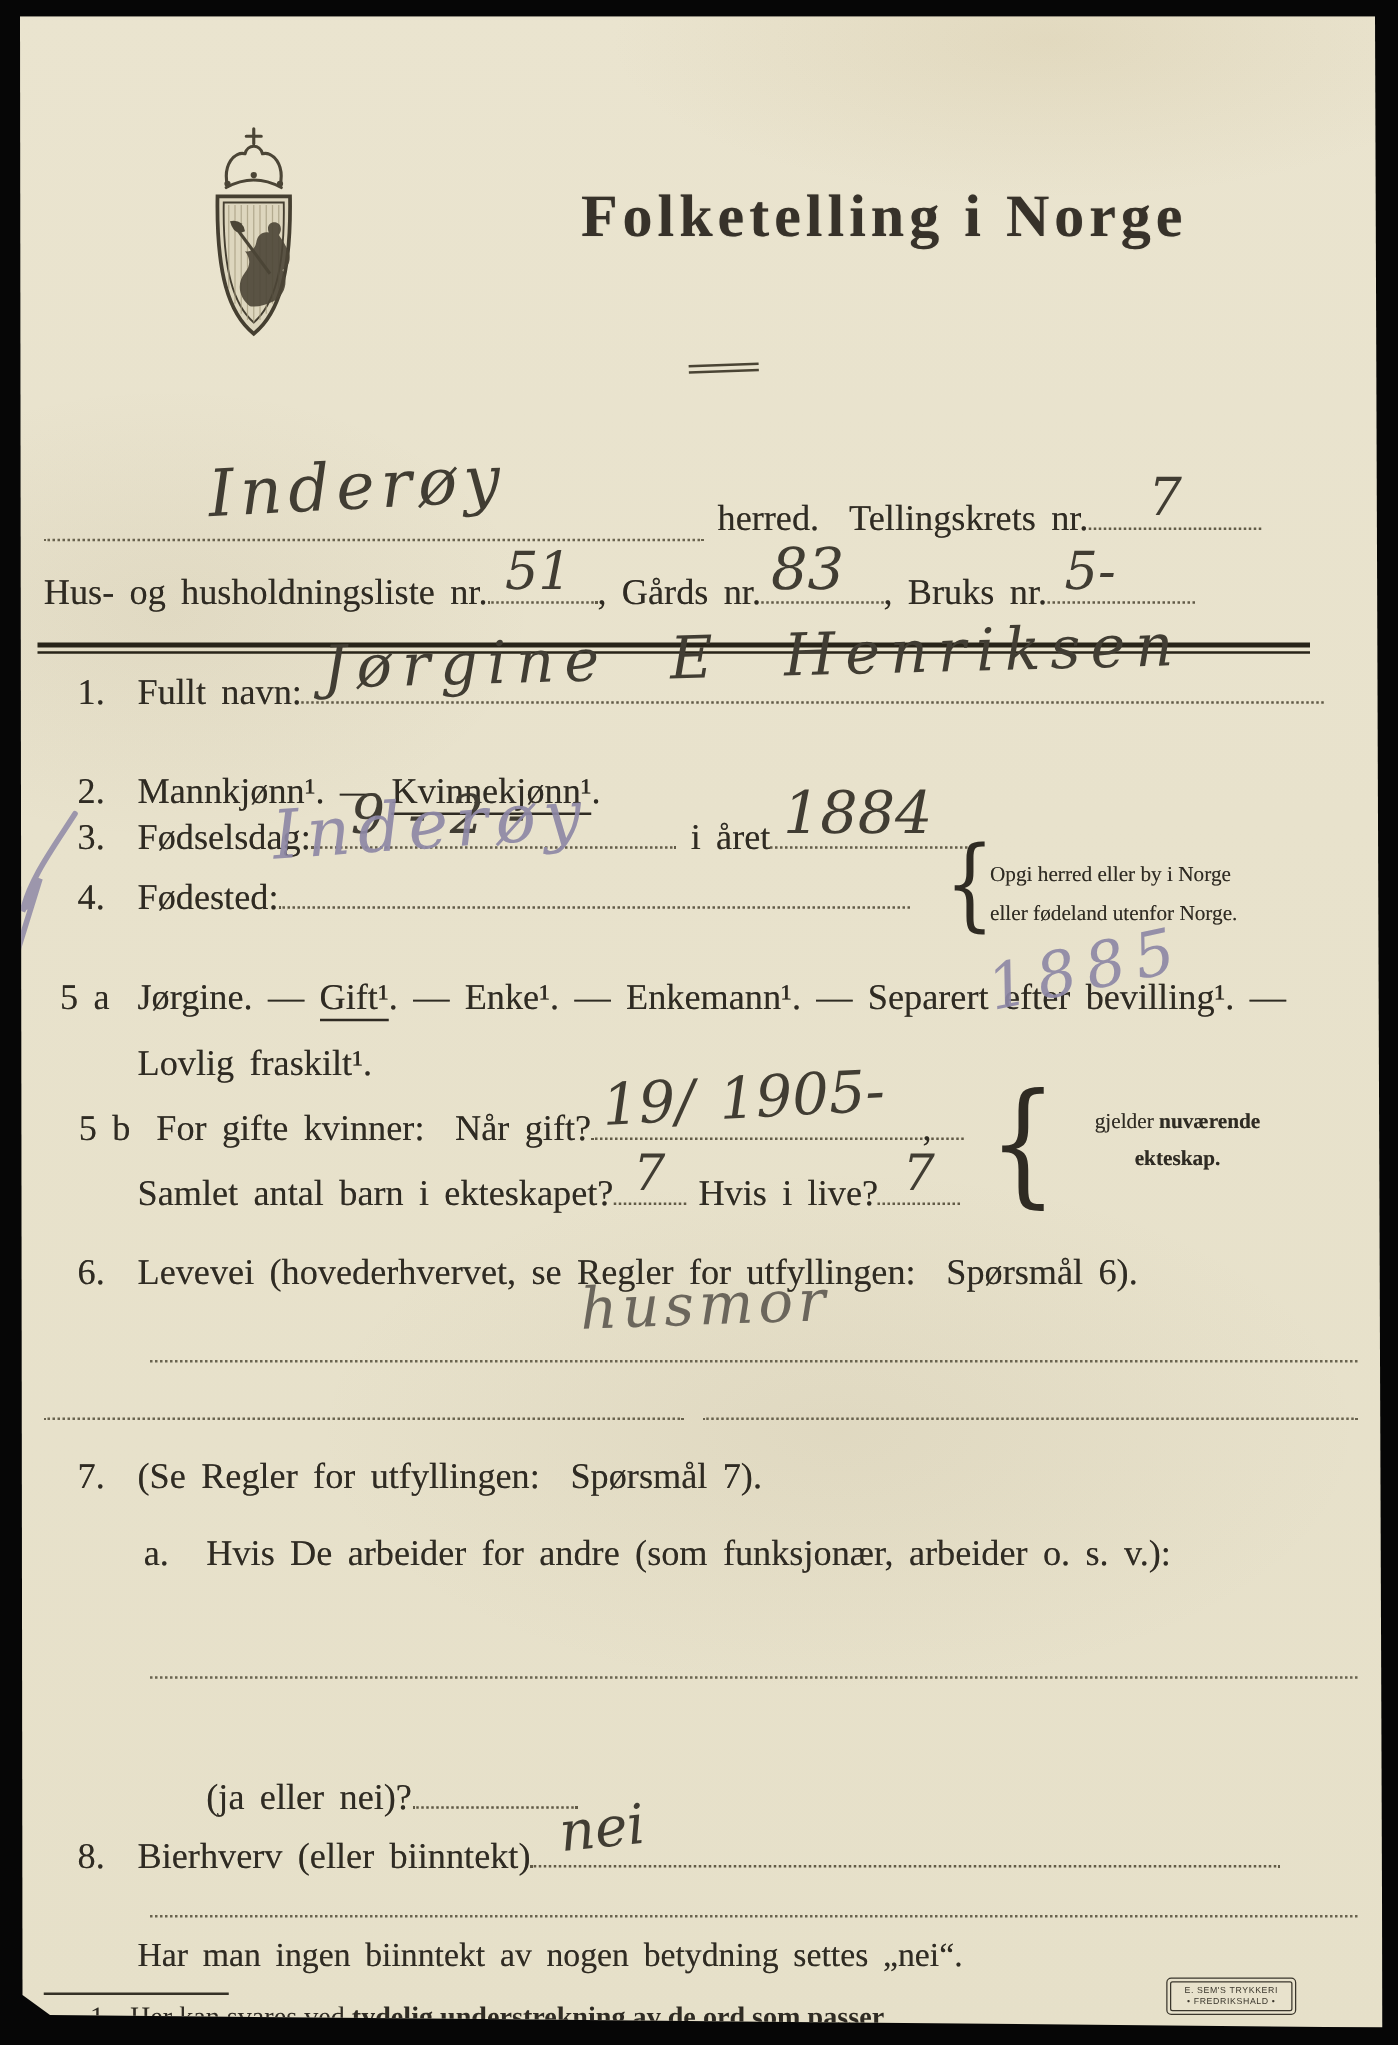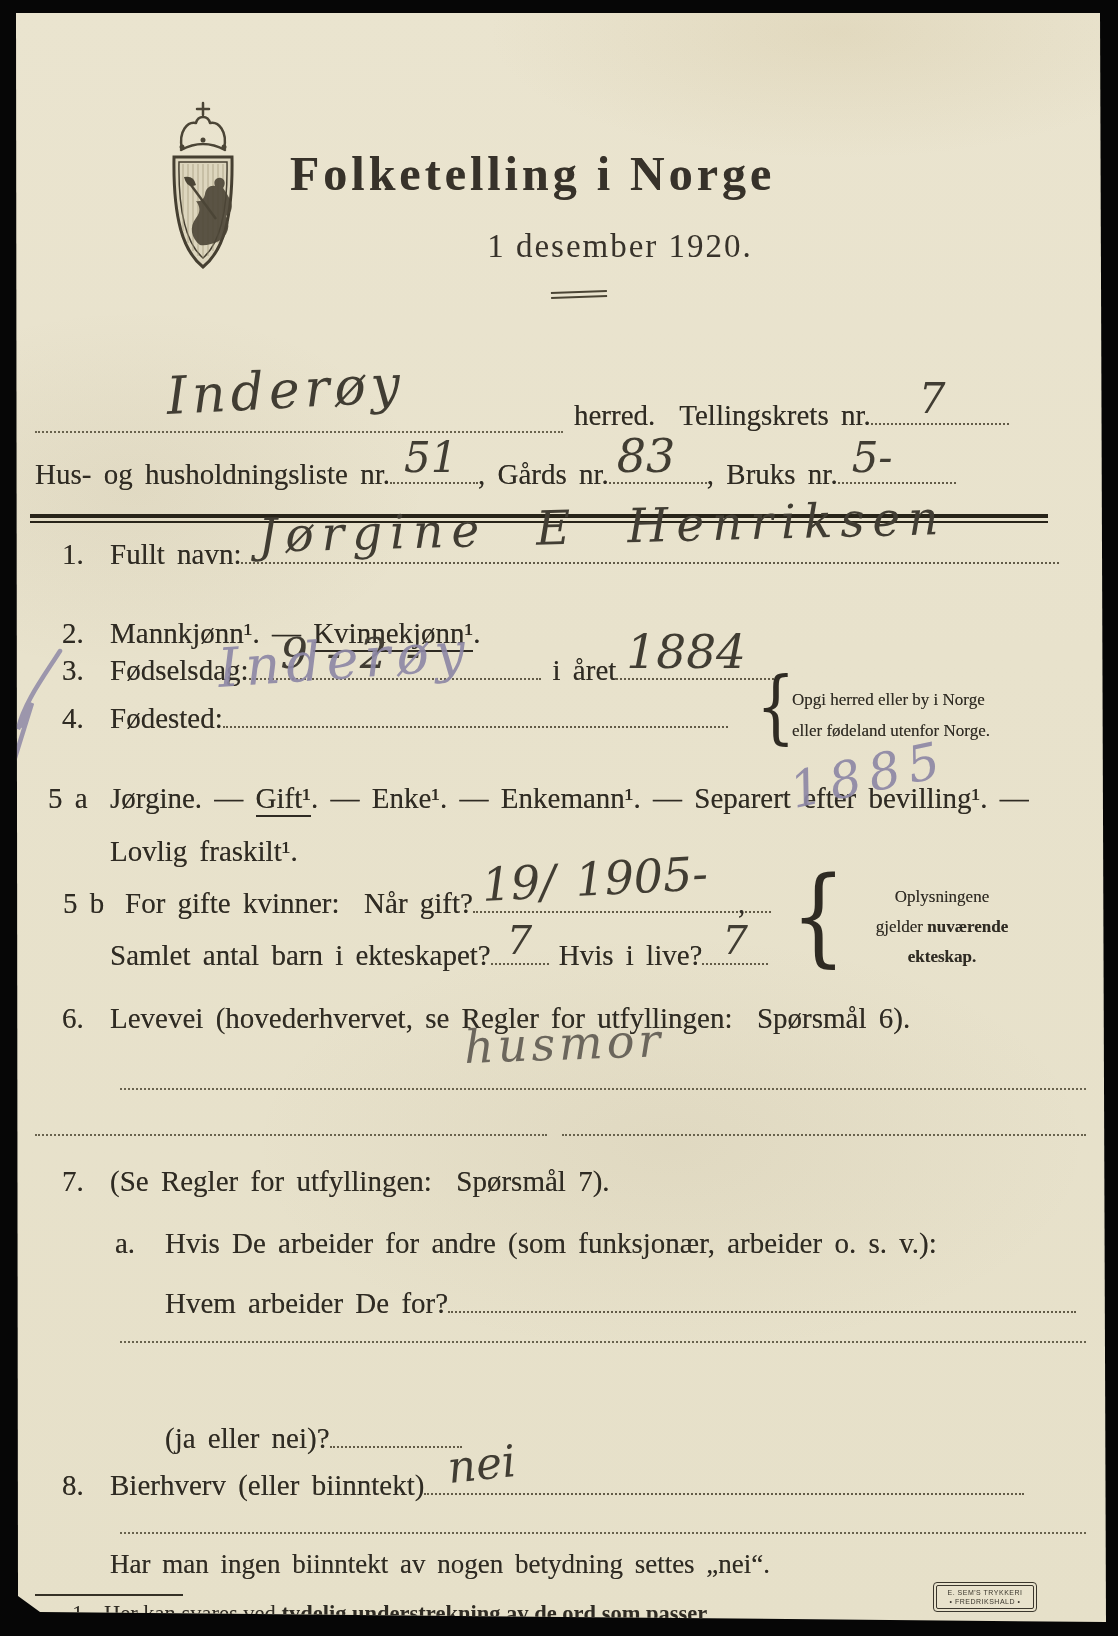--- a/index.html
+++ b/index.html
@@ -15,21 +15,21 @@
   .numw{display:inline-block;width:62px}
   .numa{display:inline-block;width:50px}
   .u{border-bottom:2px solid #2f2b23;padding-bottom:1px}
   .fill{position:relative;display:inline-block;height:2px;border-bottom:2px dotted rgba(74,67,48,.85)}
   .hw{font-family:"DejaVu Serif",serif;font-style:italic;color:#413d33;text-shadow:none}
   .fill .hw{position:absolute;bottom:3px;line-height:1;white-space:nowrap;transform-origin:left bottom}
   .hwabs{position:absolute;font-family:"DejaVu Serif",serif;font-style:italic;color:#413d33;line-height:1;white-space:nowrap;transform-origin:left bottom}
   .pencil{color:#8e88a6;opacity:.92}
   .dotl{position:absolute;height:0;border-bottom:2px dotted rgba(74,67,48,.8)}
   .hrule{position:absolute;border-top:4px solid #282419;border-bottom:2px solid #282419;height:3px}
-  .title{position:absolute;left:290px;top:146px;width:660px;text-align:left;font-weight:700;font-size:48px;letter-spacing:4px;color:#37322a;text-shadow:0 0 .6px rgba(55,50,42,.5)}
+  .title{position:absolute;left:290px;top:146px;width:660px;text-align:right;font-weight:700;font-size:48px;letter-spacing:4px;color:#37322a;text-shadow:0 0 .6px rgba(55,50,42,.5)}
   .date{position:absolute;left:290px;top:228px;width:660px;text-align:center;font-size:33px;letter-spacing:2px;color:#37322a}
   .divider{position:absolute;left:551px;top:291px;width:56px;height:3px;border-top:2px solid #4a4434;border-bottom:2px solid #4a4434;transform:rotate(-2deg)}
   .note{position:absolute;font-size:17px;line-height:31px;color:#2f2b23;white-space:pre;text-shadow:0 0 .5px rgba(47,43,35,.5)}
   .brace{position:absolute;font-family:"DejaVu Serif",serif;color:#2f2b23;line-height:1}
   .b{font-weight:700}
   .stamp{position:absolute;left:933px;top:1582px;width:98px;border:1.5px solid #3a362c;border-radius:4px;padding:2px;background:rgba(233,227,206,.6)}
   .stamp-inner{border:1px solid #3a362c;border-radius:2px;text-align:center;font-family:"Liberation Sans",sans-serif;font-size:7px;line-height:9px;color:#3a362c;letter-spacing:.5px;padding:2px 0}
   .fnote{position:absolute;white-space:pre;font-size:22.5px;color:#2f2b23}
   svg{display:block}
 </style>
@@ -61,21 +61,20 @@
           <path d="M70,71 V150"></path>
           <path d="M75,71 V138"></path>
       </g>
       <path d="M40,88 L68,126" stroke="#4b4536" stroke-width="2.5"></path>
       <path d="M36,84 q10,-2 12,8 q-9,4 -12,-8 z" fill="#4b4536"></path>
       <path d="M52,152 c-9,-7 -11,-18 -4,-27 c5,-6 4,-12 0,-17 c5,1 8,-2 9,-7 c1,-6 5,-9 10,-8 c-2,-5 1,-9 6,-8 c4,1 5,6 2,10 c3,4 6,9 8,14 c2,6 0,11 -5,14 c5,9 2,20 -7,25 c-6,3 -14,5 -19,4 z" fill="#4b4536" opacity=".9"></path>
     </svg>
   </div>
 
   <div class="title">Folketelling i Norge</div>
-  <div class="date">1 desember 1920.</div>
   <div class="divider"></div>
 
 
   <span class="hwabs" style="left:168px;top:370px;font-size:52px;letter-spacing:5px;transform:rotate(-3deg)">Inderøy</span>
   <div class="dotl" style="left:35px;top:431px;width:528px"></div>
   <div class="row" style="left:574px;top:399px"><span>herred.  Tellingskrets nr.</span><span class="fill" style="width:138px"><span class="hw" style="left:48px;font-size:42px">7</span></span></div>
 
   <div class="row" style="left:35px;top:458px"><span>Hus- og husholdningsliste nr.</span><span class="fill" style="width:88px"><span class="hw" style="left:14px;font-size:42px">51</span></span><span>, Gårds nr.</span><span class="fill" style="width:98px"><span class="hw" style="left:8px;font-size:46px">83</span></span><span>, Bruks nr.</span><span class="fill" style="width:118px"><span class="hw" style="left:14px;font-size:42px">5-</span></span></div>
 
   <div class="hrule" style="left:30px;top:514px;width:1018px"></div>
@@ -97,31 +96,30 @@
   <div class="brace" style="left:756px;top:676px;font-size:62px;transform:scaleY(1.3)">{</div>
   <div class="note" style="left:792px;top:684px"><div>Opgi herred eller by i Norge</div><div>eller fødeland utenfor Norge.</div></div>
 
   <div class="row" style="left:48px;top:782px"><span class="numw">5 a</span><span>Jørgine. — </span><span class="u">Gift¹</span><span>. — Enke¹. — Enkemann¹. — Separert efter bevilling¹. —</span></div>
   <div class="row" style="left:110px;top:835px"><span>Lovlig fraskilt¹.</span></div>
   <span class="hwabs pencil" style="left:796px;top:766px;font-size:50px;letter-spacing:8px;transform:rotate(-12deg)">1885</span>
 
   <div class="row" style="left:63px;top:887px"><span class="numw">5 b</span><span>For gifte kvinner:  Når gift?</span><span class="fill" style="width:265px"><span class="hw" style="left:10px;font-size:46px;transform:rotate(-3deg)">19/ 1905-</span></span><span>,</span><span class="fill" style="width:26px"></span></div>
   <div class="row" style="left:110px;top:939px"><span>Samlet antal barn i ekteskapet?</span><span class="fill" style="width:58px"><span class="hw" style="left:16px;font-size:40px">7</span></span><span style="margin-left:10px">Hvis i live?</span><span class="fill" style="width:66px"><span class="hw" style="left:20px;font-size:40px">7</span></span></div>
   <div class="brace" style="left:791px;top:872px;font-size:86px;transform:scaleY(1.25)">{</div>
-  <div class="note" style="left:820px;top:882px;width:244px;text-align:center;line-height:30px"><div>Oplysningene</div><div><span>gjelder </span><span class="b">nuværende</span></div><div class="b">ekteskap.</div></div>
+  <div class="note" style="left:820px;top:882px;width:244px;text-align:center;line-height:30px"><div><span>gjelder </span><span class="b">nuværende</span></div><div class="b">ekteskap.</div></div>
 
   <div class="row" style="left:62px;top:1002px"><span class="num">6.</span><span>Levevei (hovederhvervet, se Regler for utfyllingen:  Spørsmål 6).</span></div>
   <span class="hwabs" style="left:465px;top:1024px;font-size:46px;letter-spacing:4px;color:#6b665c;transform:rotate(-2deg)">husmor</span>
   <div class="dotl" style="left:120px;top:1088px;width:966px"></div>
   <div class="dotl" style="left:35px;top:1134px;width:512px"></div>
   <div class="dotl" style="left:562px;top:1134px;width:524px"></div>
 
   <div class="row" style="left:62px;top:1165px"><span class="num">7.</span><span>(Se Regler for utfyllingen:  Spørsmål 7).</span></div>
   <div class="row" style="left:115px;top:1227px"><span class="numa">a.</span><span>Hvis De arbeider for andre (som funksjonær, arbeider o. s. v.):</span></div>
-  <div class="row" style="left:165px;top:1287px"><span>Hvem arbeider De for?</span><span class="fill" style="width:628px"></span></div>
   <div class="dotl" style="left:120px;top:1341px;width:966px"></div>
   <div class="row" style="left:165px;top:1422px"><span>(ja eller nei)?</span><span class="fill" style="width:132px"></span></div>
 
   <div class="row" style="left:62px;top:1469px"><span class="num">8.</span><span>Bierhverv (eller biinntekt)</span><span class="fill" style="width:600px"><span class="hw" style="left:26px;font-size:44px;transform:rotate(-6deg)">nei</span></span></div>
   <div class="dotl" style="left:120px;top:1532px;width:966px"></div>
 
   <div class="row" style="left:110px;top:1549px;font-size:27px"><span>Har man ingen biinntekt av nogen betydning settes „nei“.</span></div>
   <div style="position:absolute;left:35px;top:1594px;width:148px;border-top:2px solid #353126"></div>
   <div class="fnote" style="left:72px;top:1601px"><span style="display:inline-block;width:32px">1.</span><span>Her kan svares ved </span><span class="b">tydelig understrekning av de ord som passer</span></div>
 

